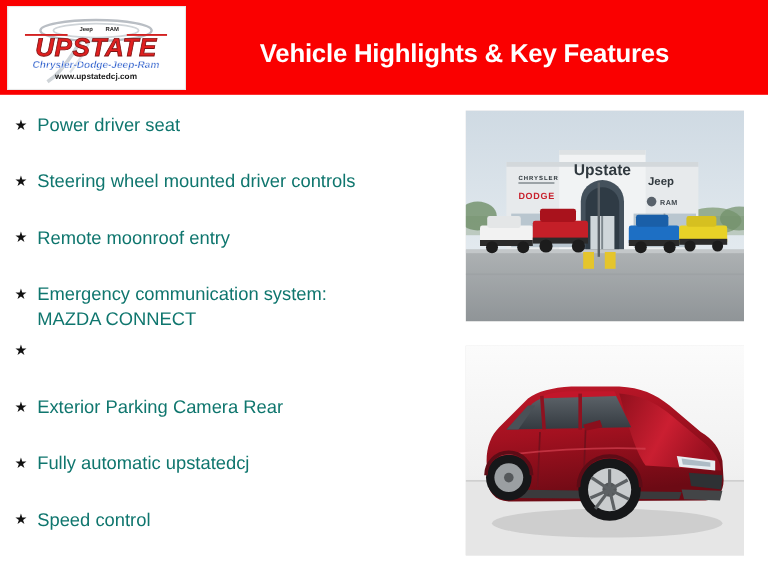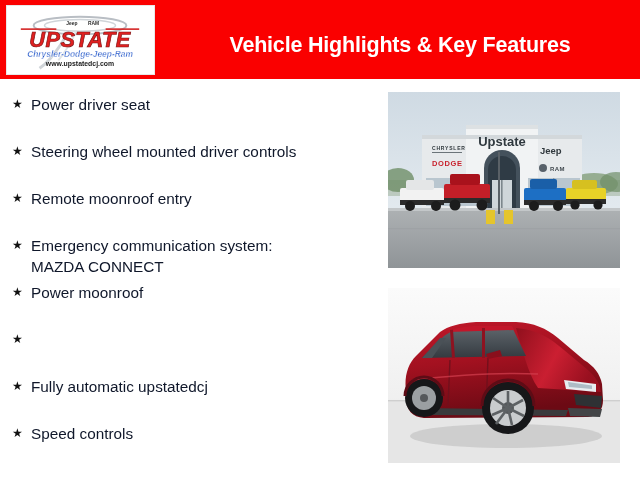--- a/index.html
+++ b/index.html
@@ -32,21 +32,21 @@
     box-sizing: border-box;
     overflow: hidden;
   }
   .logo-canvas {
     position: absolute;
     left: 0; top: 0;
     width: 100%; height: 100%;
   }
   .header-title {
     position: absolute;
-    left: 160px; top: 0;
+    left: 147px; top: 0;
     width: 480px; height: 91px;
     display: flex;
     align-items: center;
     justify-content: center;
     color: #ffffff;
     font-size: 21.5px;
     font-weight: bold;
     letter-spacing: -0.2px;
     white-space: nowrap;
   }
@@ -75,21 +75,21 @@
     top: 14px;
     font-size: 12px;
     line-height: 12px;
     color: #111111;
   }
   .feature-text {
     display: block;
     padding-top: 10px;
     font-size: 15.3px;
     line-height: 21px;
-    color: #0f172a;
+    color: #0f766e;
     white-space: pre-line;
   }
 
   
   .photo {
     position: absolute;
     left: 388px;
     width: 232px;
     overflow: hidden;
     background: #e9e9e9;
@@ -153,35 +153,35 @@
   </li>
 
   <li class="feature-item">
     <span class="bullet-star">★</span>
     <span class="feature-text">Emergency communication system:
 MAZDA CONNECT</span>
   </li>
 
   <li class="feature-item">
     <span class="bullet-star">★</span>
-    <span class="feature-text">Power moonroof</span>
-  </li>
-
-  <li class="feature-item">
-    <span class="bullet-star">★</span>
+  </li>
+
+  <li class="feature-item">
+    <span class="bullet-star">★</span>
+    <span class="feature-text">Exterior Parking Camera Rear</span>
   </li>
 
   <li class="feature-item">
     <span class="bullet-star">★</span>
     <span class="feature-text">Fully automatic upstatedcj</span>
   </li>
 
   <li class="feature-item">
     <span class="bullet-star">★</span>
-    <span class="feature-text">Speed controls</span>
+    <span class="feature-text">Speed control</span>
   </li>
 </ul>
 
 <div class="photo photo-dealership">
   <svg viewBox="0 0 232 176" preserveAspectRatio="none">
     <defs>
       <linearGradient id="skyG" x1="0" y1="0" x2="0" y2="1">
         <stop offset="0%" stop-color="#cfdae3"></stop>
         <stop offset="100%" stop-color="#e3eaef"></stop>
       </linearGradient>

